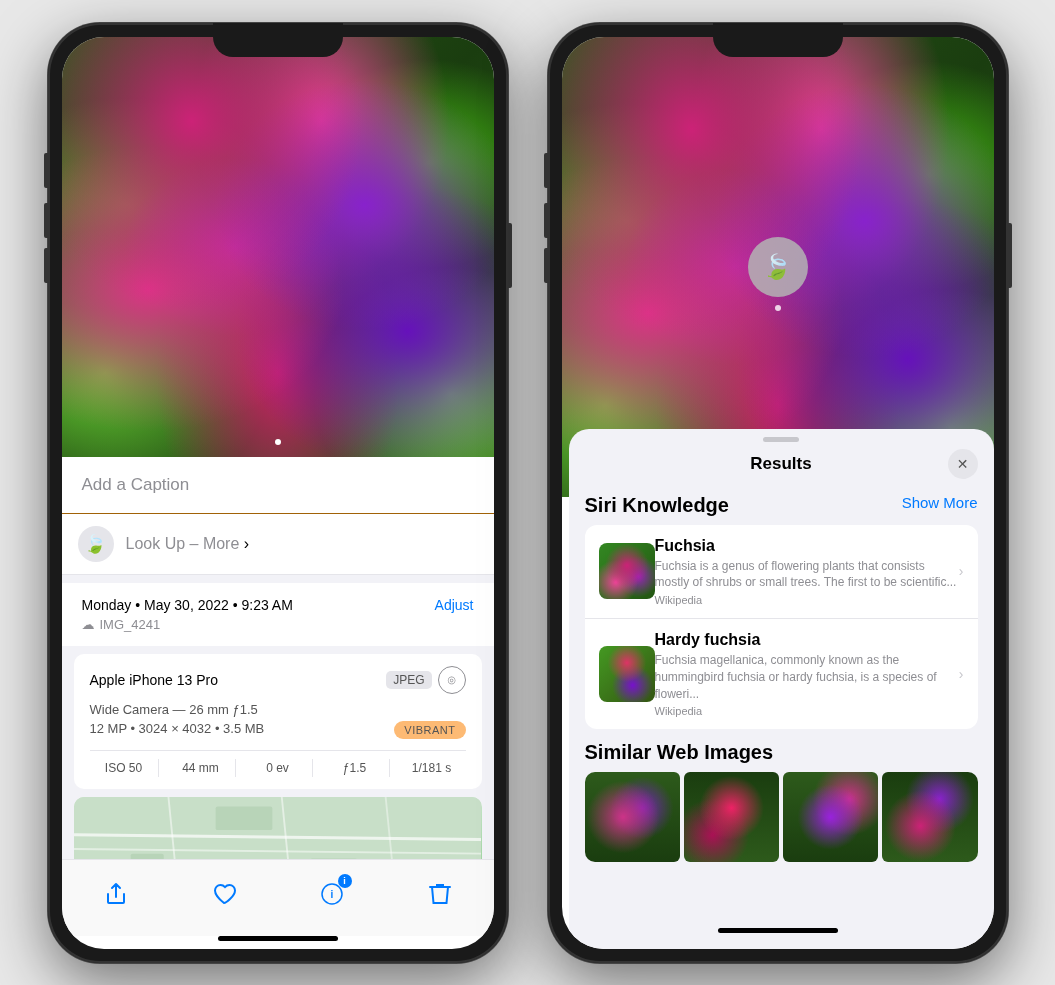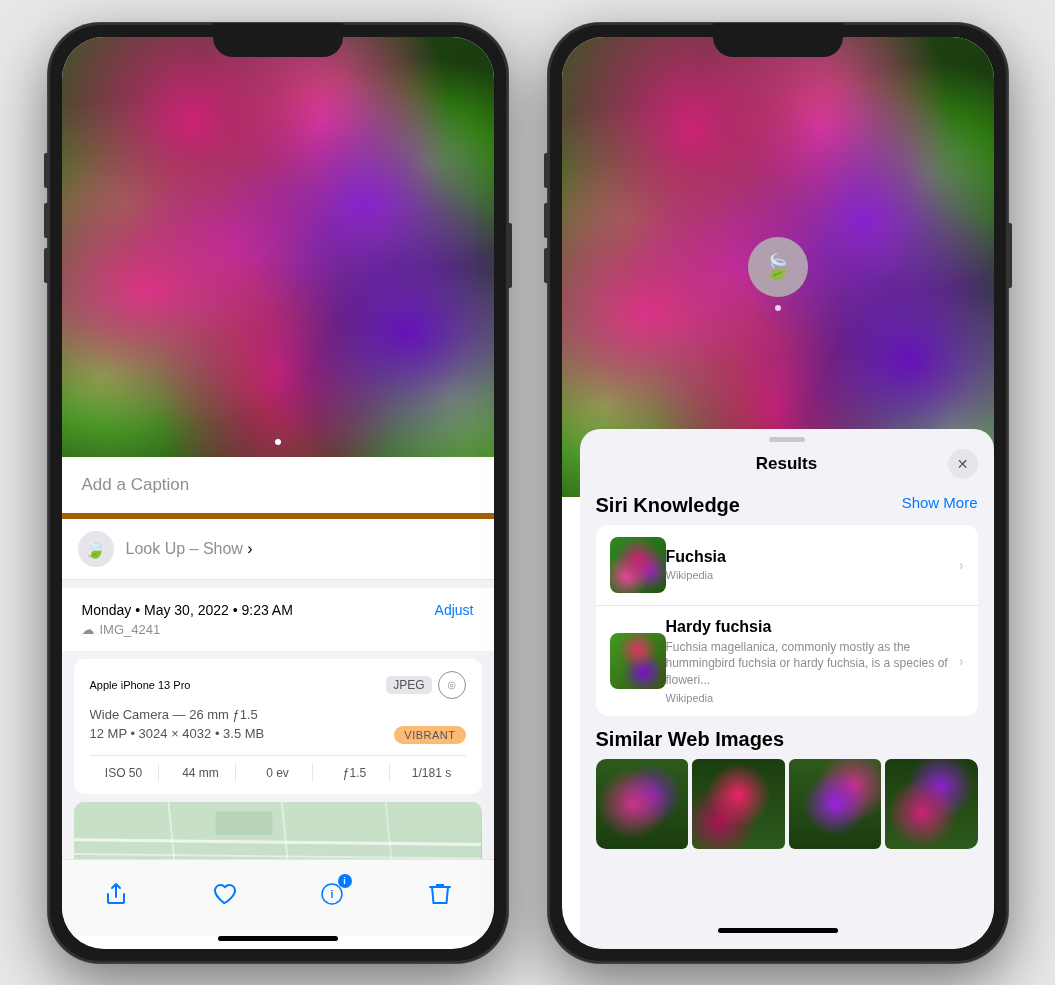--- a/index.html
+++ b/index.html
@@ -123,21 +123,21 @@
     
     .info-section {
       background: #f2f2f7;
       flex: 1;
       overflow-y: auto;
       padding: 0;
     }
     .caption-area {
       background: #fff;
       padding: 18px 20px;
-      border-bottom: 6px solid #a16207;
+      border-bottom: 1px solid #a16207;
     }
     .caption-text {
       color: #8e8e93;
       font-size: 17px;
     }
 
     .lookup-row {
       background: #fff;
       padding: 12px 16px;
       display: flex;
@@ -198,21 +198,21 @@
       border-radius: 10px;
       margin: 8px 12px 0;
     }
     .camera-model-row {
       display: flex;
       justify-content: space-between;
       align-items: center;
       margin-bottom: 8px;
     }
     .camera-model {
-      font-size: 11px;
+      font-size: 14px;
       font-weight: 500;
       color: #000;
     }
     .badges {
       display: flex;
       gap: 6px;
       align-items: center;
     }
     .badge {
       background: #e5e5ea;
@@ -326,21 +326,21 @@
       height: 5px;
       border-radius: 3px;
       margin: 0 auto 8px;
     }
 
     
     .results-sheet {
       background: #f2f2f7;
       position: absolute;
       bottom: 0;
-      left: 18px;
+      left: 7px;
       right: 0;
       height: 520px;
       border-radius: 20px 20px 0 0;
       overflow: hidden;
       display: flex;
       flex-direction: column;
     }
     .sheet-handle {
       width: 36px;
       height: 5px;
@@ -539,21 +539,21 @@
 
       <div class="info-section">
 
         <div class="caption-area">
           <span class="caption-text">Add a Caption</span>
         </div>
 
         <div class="lookup-row">
           <div class="lookup-icon">🍃</div>
           <span class="lookup-label">
-            <span>Look Up – </span><span>Show</span> ›
+            <span>Look Up – </span><span>More</span> ›
           </span>
         </div>
 
         <div class="meta-section">
           <div class="meta-date-row">
             <span class="meta-date">Monday • May 30, 2022 • 9:23 AM</span>
             <span class="meta-adjust">Adjust</span>
           </div>
           <div class="meta-filename">
             <span>☁</span>
@@ -664,32 +664,33 @@
           </div>
 
           <div class="knowledge-card">
 
             <div class="knowledge-item">
               <div class="knowledge-thumb">
                 <div class="fuchsia-thumb"></div>
               </div>
               <div class="knowledge-text">
                 <div class="knowledge-name">Fuchsia</div>
+                <div class="knowledge-desc">Fuchsia is a genus of flowering plants that consists mostly of shrubs or small trees. The first to be scientific...</div>
                 <div class="knowledge-source">Wikipedia</div>
               </div>
               <span class="knowledge-chevron">›</span>
             </div>
 
             <div class="knowledge-item">
               <div class="knowledge-thumb">
                 <div class="hardy-thumb"></div>
               </div>
               <div class="knowledge-text">
                 <div class="knowledge-name">Hardy fuchsia</div>
-                <div class="knowledge-desc">Fuchsia magellanica, commonly mostly as the hummingbird fuchsia or hardy fuchsia, is a species of floweri...</div>
+                <div class="knowledge-desc">Fuchsia magellanica, commonly known as the hummingbird fuchsia or hardy fuchsia, is a species of floweri...</div>
                 <div class="knowledge-source">Wikipedia</div>
               </div>
               <span class="knowledge-chevron">›</span>
             </div>
           </div>
 
           <div class="section-header">
             <span class="section-title">Similar Web Images</span>
           </div>
 

